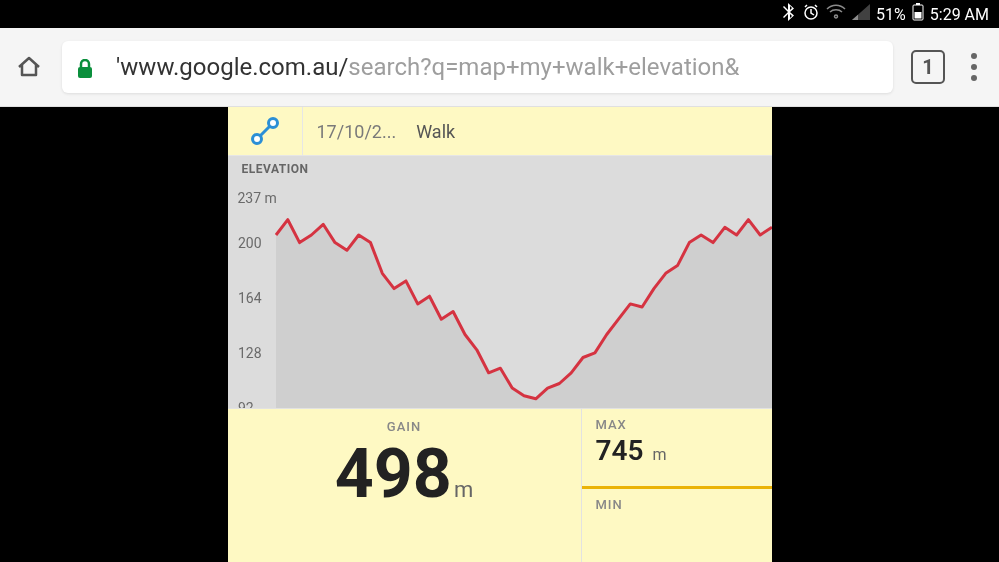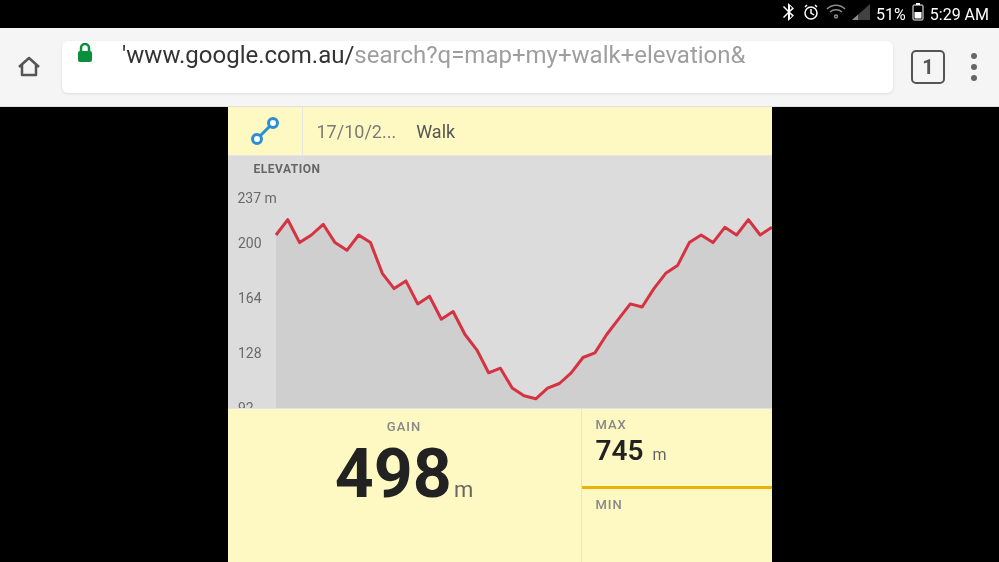--- a/index.html
+++ b/index.html
@@ -38,25 +38,25 @@
   .home-icon {
     width: 30px; height: 30px;
     display: flex; align-items: center; justify-content: center;
   }
   .url-field {
     flex: 1;
     height: 52px;
     background: #fff;
     border-radius: 6px;
     display: flex;
-    align-items: flex-start;
+    align-items: center;
     padding: 0 14px;
     font-size: 24px;
     color: #333;
-    gap: 28px;
+    gap: 22px;
     box-shadow: 0 1px 3px rgba(0,0,0,0.1);
     min-width: 0;
   }
   .url-field .path { color: #9e9e9e; }
   .url-text { white-space: nowrap; overflow: hidden; }
   .lock {
     width: 18px; height: 20px; flex-shrink: 0;
   }
   .tabs-btn {
     width: 34px; height: 34px;
@@ -106,21 +106,21 @@
   .card-top .activity { padding-left: 6px; color:#555; }
 
   
   .chart {
     height: 252px;
     background: #dcdcdc;
     position: relative;
   }
   .chart-title {
     position:absolute;
-    top:6px; left:26px;
+    top:6px; left:14px;
     font-size:12px;
     font-weight:700;
     letter-spacing:0.5px;
     color:#666;
   }
   .y-tick {
     position:absolute;
     left:10px;
     font-size:14px;
     color:#6a6a6a;

